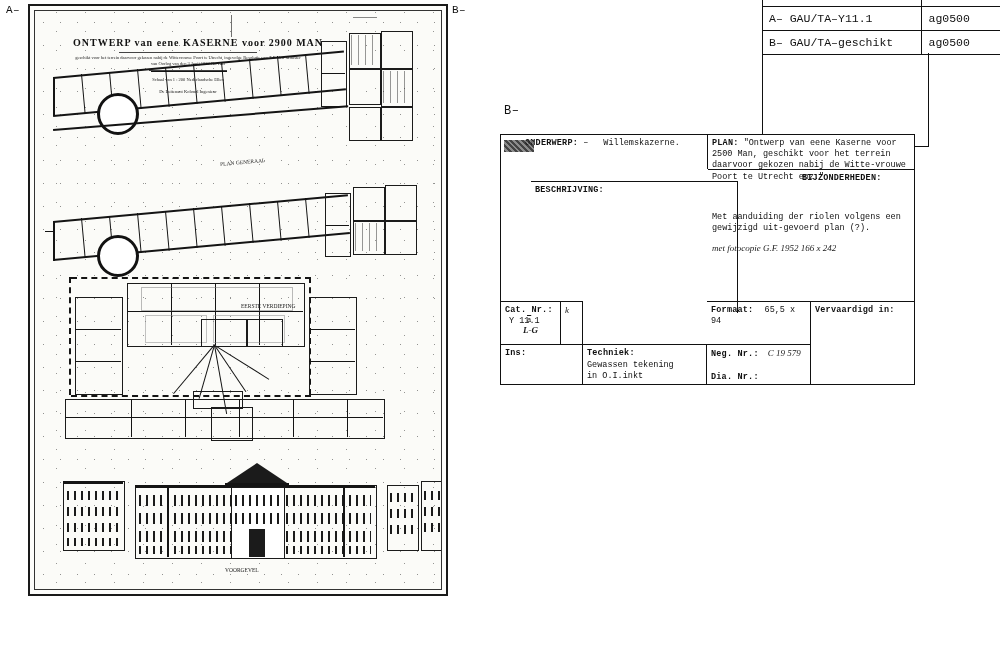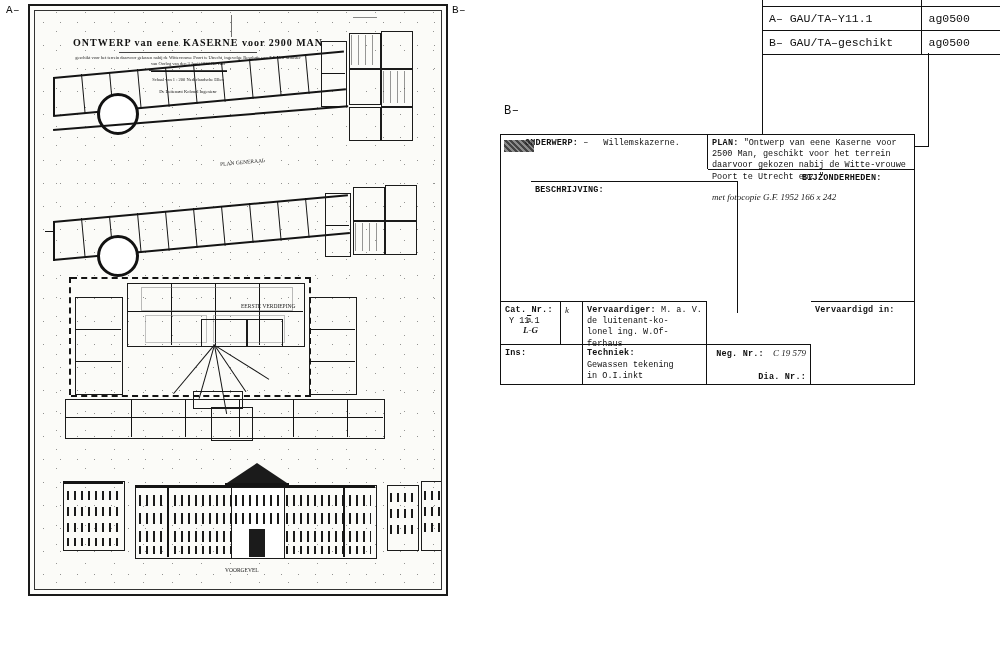--- a/index.html
+++ b/index.html
@@ -403,54 +403,52 @@
   <div class="cell" style="left:207px;top:0;width:206px;height:34px;">
     <span class="lbl">PLAN:</span>
     <span>"Ontwerp van eene Kaserne voor 2500 Man, geschikt voor het terrein daarvoor gekozen nabij de Witte-vrouwe Poort te Utrecht enz."</span>
   </div>
 
   <div class="cell br bt" style="left:0;top:46px;width:207px;height:132px;margin-left:30px;">
     <div class="lbl">BESCHRIJVING:</div>
   </div>
   <div class="cell bt" style="left:207px;top:34px;width:206px;height:132px;">
     <div class="lbl" style="margin-left:90px;">BIJZONDERHEDEN:</div>
+    <div style="margin-top:28px;white-space:pre-line;">Met aanduiding der riolen volgens een gewijzigd uit-gevoerd plan (?).</div>
     <div class="handwrite" style="margin-top:8px;">met fotocopie G.F. 1952 166 x 242</div>
   </div>
 
   <div class="cell br bt" style="left:0;top:166px;width:60px;height:43px;">
     <span class="lbl">Cat. Nr.:</span>
     <span style="margin-left:4px;">Y 11.1</span>
     <div style="position:absolute;left:26px;top:14px;font-size:7px;text-decoration:overline;">a</div>
     <div class="handwrite" style="position:absolute;left:22px;top:23px;font-weight:bold;">L-G</div>
   </div>
   <div class="cell br bt" style="left:60px;top:166px;width:22px;height:43px;">
     <span class="handwrite">k</span>
   </div>
-  <div class="cell br bt" style="left:82px;top:166px;width:124px;height:43px;">
-    <span class="lbl">Vervaardiger:</span>
-    <span style="white-space:pre-line;">M. a. V.
-de luitenant-ko-
-lonel ing. W.Of-
-ferhaus</span>
+  <div class="cell br bt" style="left:206px;top:166px;width:104px;height:43px;">
+    <span class="lbl">Formaat:</span>
+    <span style="margin-left:6px;">65,5 x 94</span>
   </div>
   <div class="cell bt" style="left:310px;top:166px;width:103px;height:43px;">
     <span class="lbl">Vervaardigd in:</span>
     <span></span>
   </div>
 
   <div class="cell br bt" style="left:0;top:209px;width:82px;height:40px;">
     <span class="lbl">Ins:</span>
     <span></span>
   </div>
   <div class="cell br bt" style="left:82px;top:209px;width:124px;height:40px;">
     <span class="lbl">Techniek:</span>
     <div style="white-space:pre-line;margin-top:1px;">Gewassen tekening
 in O.I.inkt</div>
   </div>
-  <div class="cell br bt" style="left:206px;top:209px;width:104px;height:40px;text-align:right;">
+  <div class="cell br bt" style="left:206px;top:209px;width:104px;height:40px;">
     <div>
       <span class="lbl">Neg. Nr.:</span>
       <span class="handwrite" style="margin-left:4px;">C 19 579</span>
     </div>
     <div style="margin-top:12px;">
       <span class="lbl">Dia. Nr.:</span>
       <span></span>
     </div>
   </div>
 

